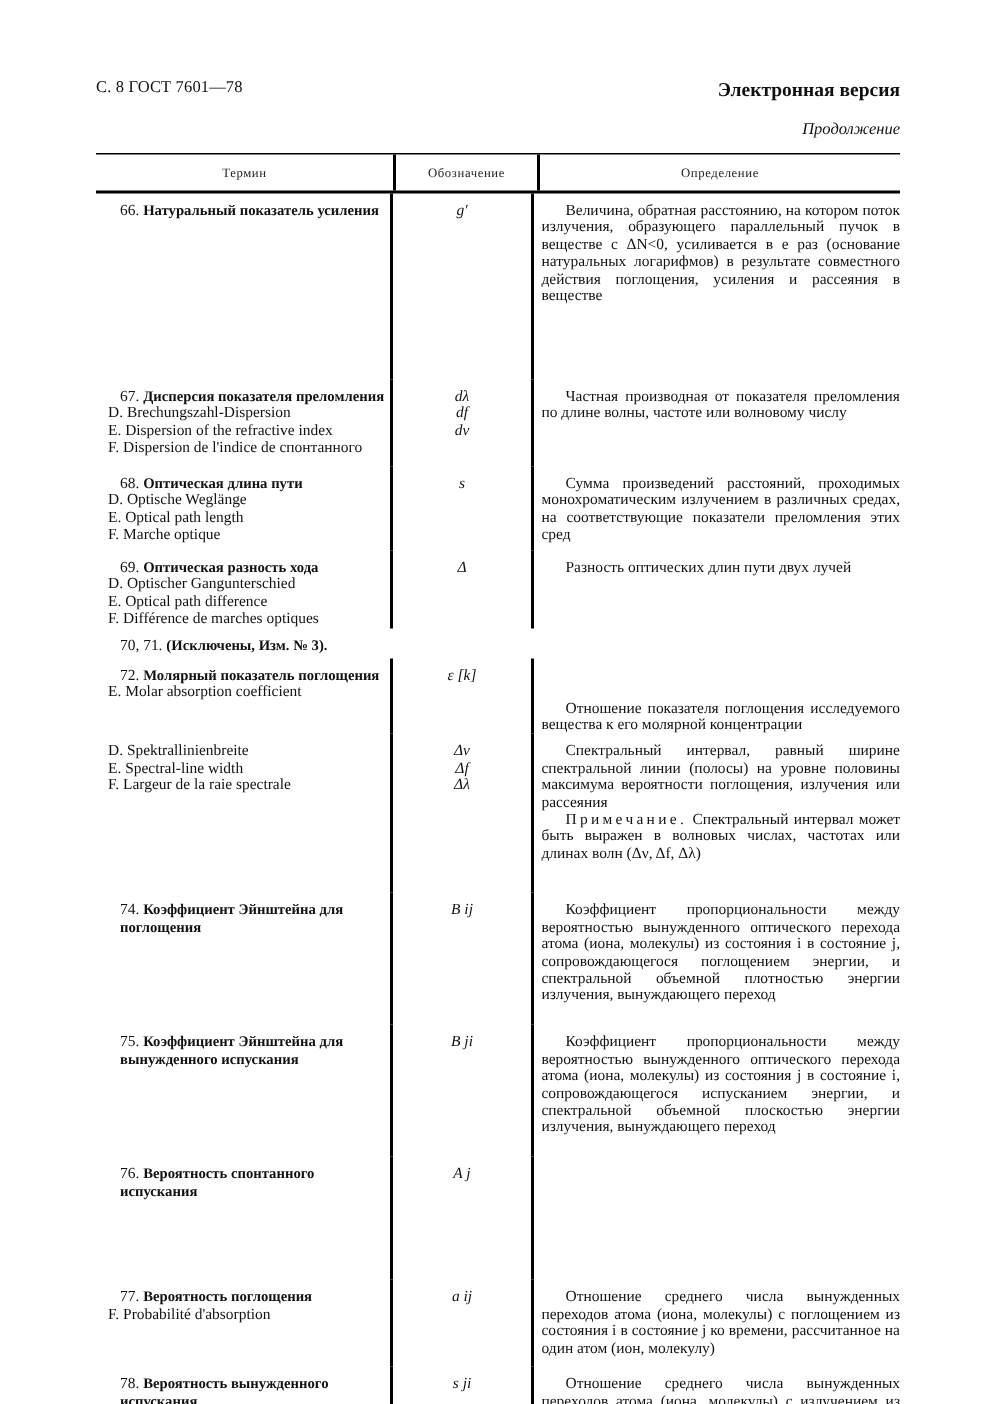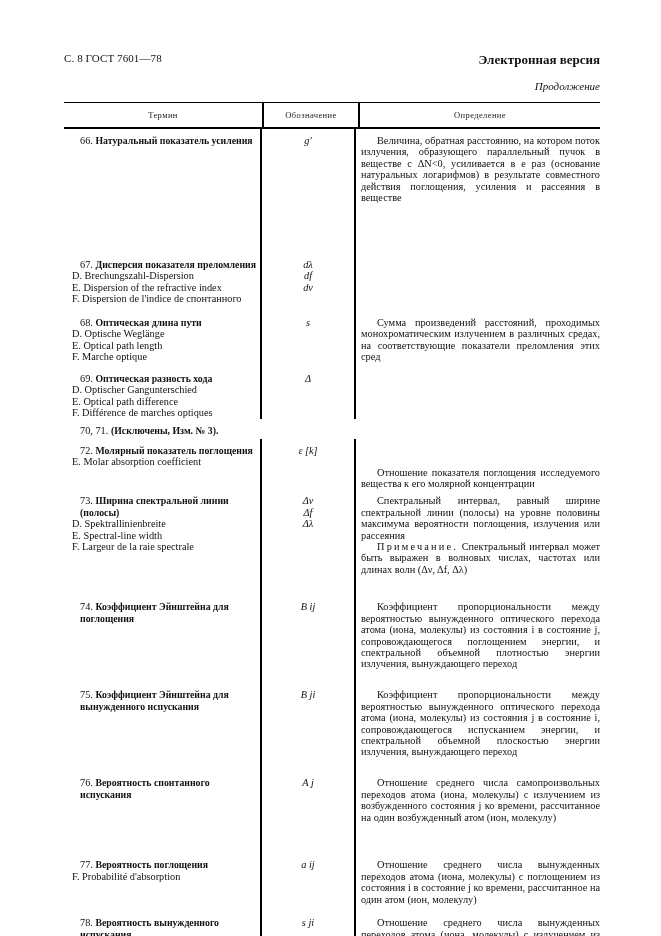--- a/index.html
+++ b/index.html
@@ -75,20 +75,23 @@
           <div class="term-num"><span>67.</span><span> </span><span class="term-title">Дисперсия показателя преломления</span></div>
           <div class="lang">D. Brechungszahl-Dispersion</div>
           <div class="lang">E. Dispersion of the refractive index</div>
           <div class="lang">F. Dispersion de l'indice de спонтанного</div>
         </div>
         <div class="c2" style="padding-top: 6px;">
           <span class="sym-line">dλ</span>
           <span class="sym-line">df</span>
           <span class="sym-line">dν</span>
         </div>
+        <div class="c3" style="padding-top: 6px;">
+          <div class="def-first">Частная производная от показателя преломления по длине волны, частоте или волновому числу</div>
+        </div>
       </div>
       <div class="row" style="min-height: 56px; padding-top: 0px;">
         <div class="c1" style="padding-top: 6px;">
           <div class="term-num"><span>68.</span><span> </span><span class="term-title">Оптическая длина пути</span></div>
           <div class="lang">D. Optische Weglänge</div>
           <div class="lang">E. Optical path length</div>
           <div class="lang">F. Marche optique</div>
         </div>
         <div class="c2" style="padding-top: 6px;">
           <span class="sym-line">s</span>
@@ -100,41 +103,43 @@
       <div class="row" style="min-height: 50px; padding-top: 0px;">
         <div class="c1" style="padding-top: 6px;">
           <div class="term-num"><span>69.</span><span> </span><span class="term-title">Оптическая разность хода</span></div>
           <div class="lang">D. Optischer Gangunterschied</div>
           <div class="lang">E. Optical path difference</div>
           <div class="lang">F. Différence de marches optiques</div>
         </div>
         <div class="c2" style="padding-top: 6px;">
           <span class="sym-line">Δ</span>
         </div>
+        <div class="c3" style="padding-top: 6px;">
+          <div class="def-first">Разность оптических длин пути двух лучей</div>
+        </div>
       </div>
       <div class="row broken" style="min-height: 20px; padding-top: 0px;">
         <div class="c1" style="padding-top: 6px; width: 400px;">
           <div class="term-num"><span>70, 71.</span><span> </span><span class="term-title">(Исключены, Изм. № 3).</span></div>
         </div>
       </div>
       <div class="row" style="min-height: 30px; padding-top: 0px;">
         <div class="c1" style="padding-top: 6px;">
           <div class="term-num"><span>72.</span><span> </span><span class="term-title">Молярный показатель поглощения</span></div>
           <div class="lang">E. Molar absorption coefficient</div>
         </div>
         <div class="c2" style="padding-top: 6px;">
           <span class="sym-line">ε [k]</span>
         </div>
         <div class="c3" style="padding-top: 6px; margin-top: 22px;">
           <div class="def-first">Отношение показателя поглощения исследуемого вещества к его молярной концентрации</div>
         </div>
       </div>
       <div class="row" style="min-height: 106px; padding-top: 0px;">
         <div class="c1" style="padding-top: 6px;">
-          <div class="term-num"><span>73.</span><span> </span><span class="term-title">Ширина спектральной линии (полосы)</span></div>
           <div class="lang">D. Spektrallinienbreite</div>
           <div class="lang">E. Spectral-line width</div>
           <div class="lang">F. Largeur de la raie spectrale</div>
         </div>
         <div class="c2" style="padding-top: 6px;">
           <span class="sym-line">Δν</span>
           <span class="sym-line">Δf</span>
           <span class="sym-line">Δλ</span>
         </div>
         <div class="c3" style="padding-top: 6px;">
@@ -164,23 +169,20 @@
           <div class="def-first">Коэффициент пропорциональности между вероятностью вынужденного оптического перехода атома (иона, молекулы) из состояния j в состояние i, сопровождающегося испусканием энергии, и спектральной объемной плоскостью энергии излучения, вынуждающего переход</div>
         </div>
       </div>
       <div class="row" style="min-height: 82px; padding-top: 0px;">
         <div class="c1" style="padding-top: 6px;">
           <div class="term-num"><span>76.</span><span> </span><span class="term-title">Вероятность спонтанного испускания</span></div>
         </div>
         <div class="c2" style="padding-top: 6px; text-align: center;">
           <span class="sym-line">A j</span>
         </div>
-        <div class="c3" style="padding-top: 6px;">
-          <div class="def-first">Отношение среднего числа самопроизвольных переходов атома (иона, молекулы) с излучением из возбужденного состояния j ко времени, рассчитанное на один возбужденный атом (ион, молекулу)</div>
-        </div>
       </div>
       <div class="row" style="min-height: 58px; padding-top: 0px;">
         <div class="c1" style="padding-top: 6px;">
           <div class="term-num"><span>77.</span><span> </span><span class="term-title">Вероятность поглощения</span></div>
           <div class="lang">F. Probabilité d'absorption</div>
         </div>
         <div class="c2" style="padding-top: 6px;">
           <span class="sym-line">a ij</span>
         </div>
         <div class="c3" style="padding-top: 6px;">

